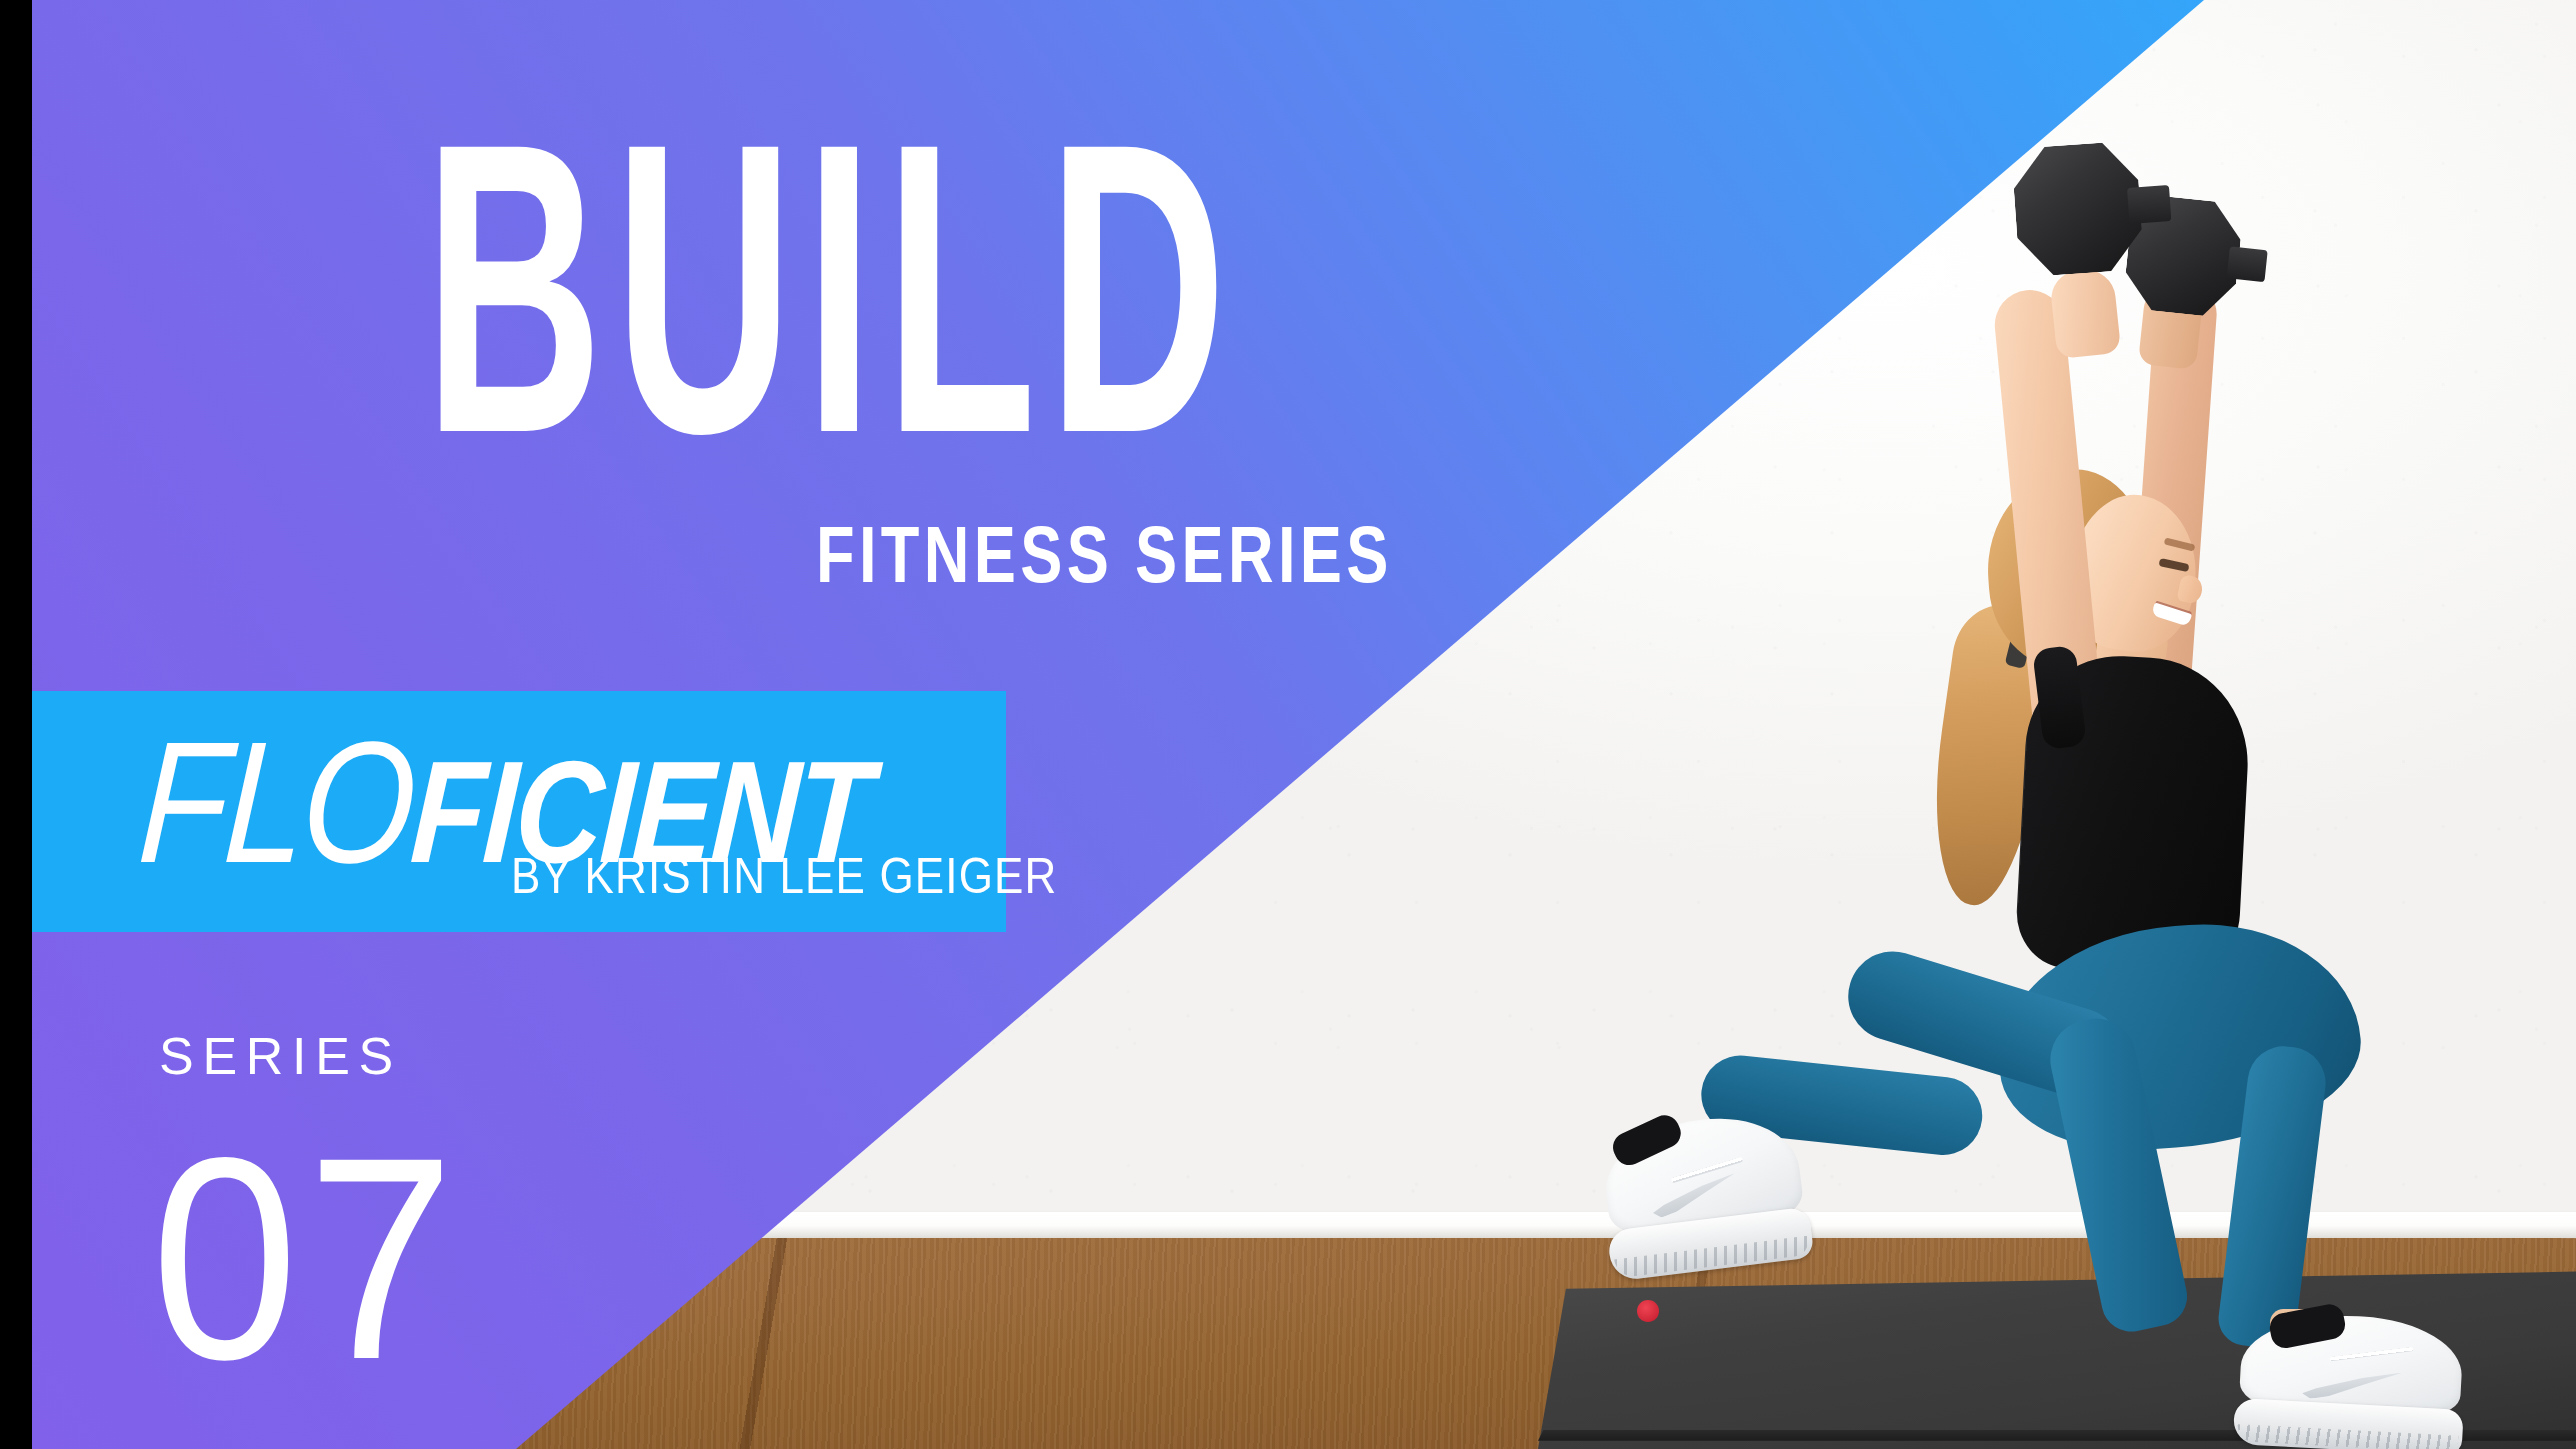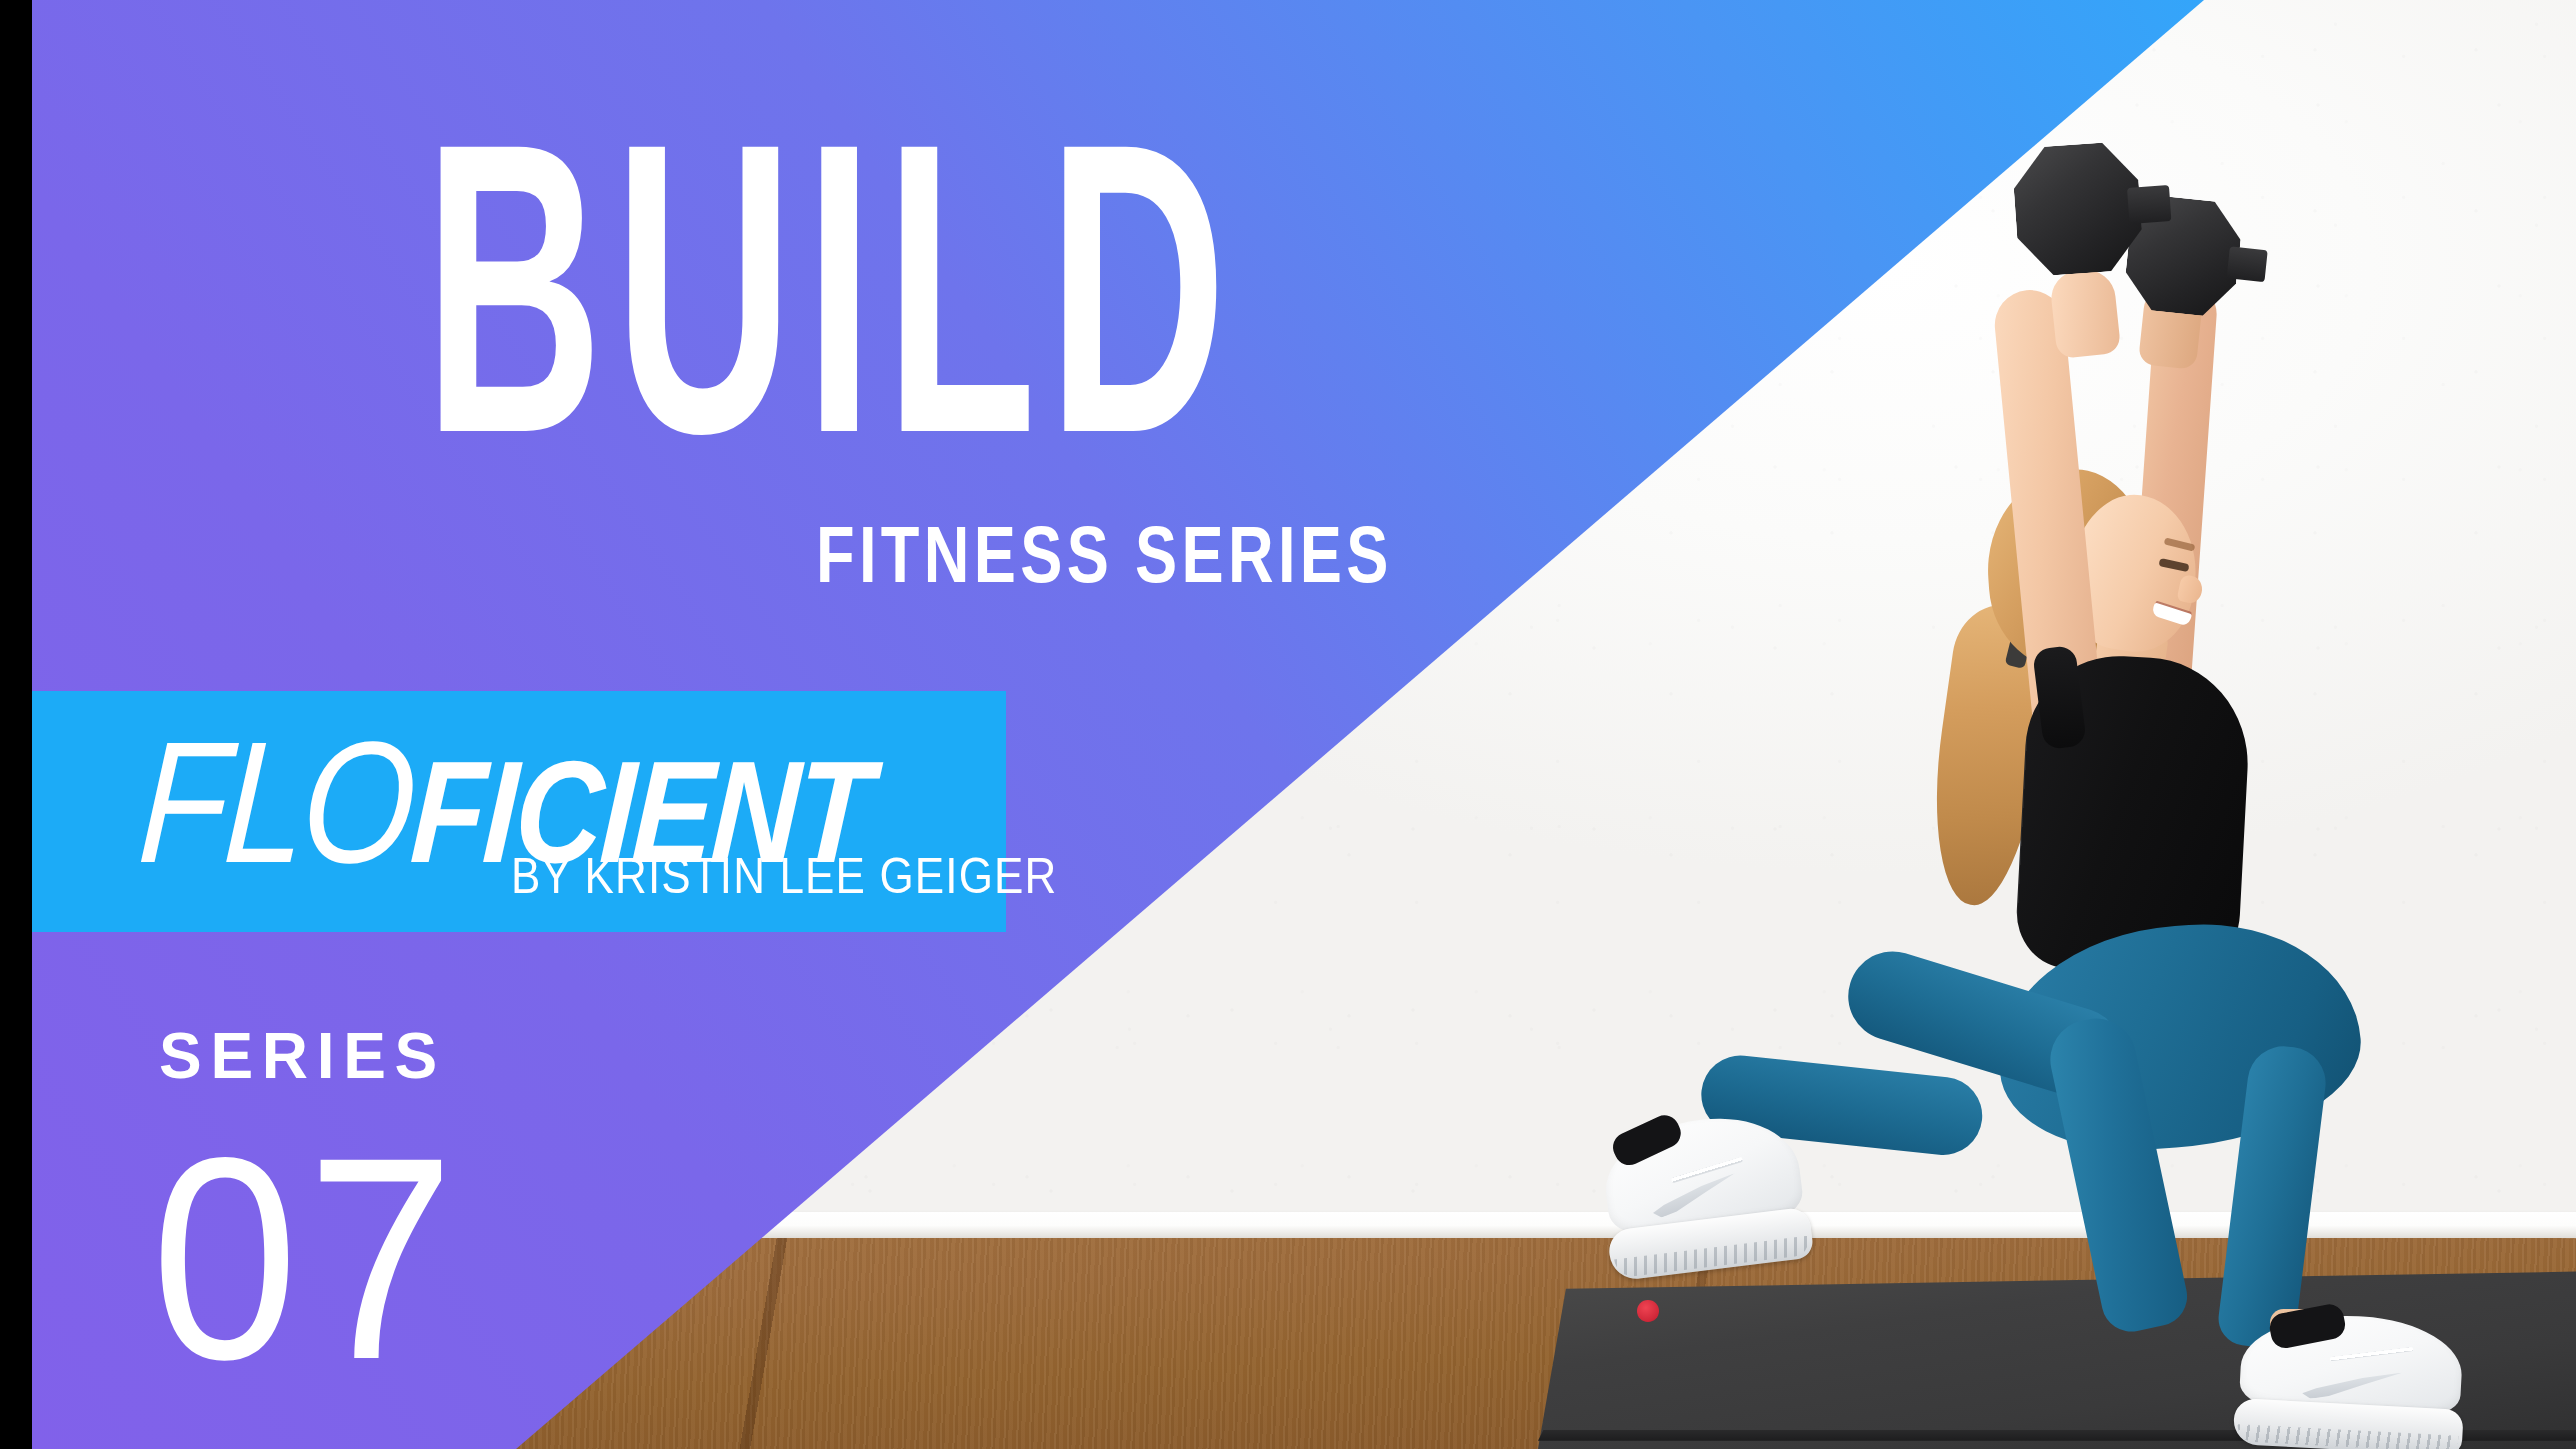--- a/index.html
+++ b/index.html
@@ -344,22 +344,22 @@
     line-height:50px;
     font-weight:400;
     letter-spacing:1.3px;
     transform:scaleX(.88);
     transform-origin:0 0;
     white-space:nowrap;
   }
 
   .series-label{
     position:absolute;left:127px;top:1020px;
-    color:#ffffff;font-weight:700;
-    font-size:64px;line-height:72px;letter-spacing:8.7px;
+    color:#ffffff;font-weight:400;
+    font-size:52px;line-height:72px;letter-spacing:8.7px;
     white-space:nowrap;
   }
   .series-num{
     position:absolute;left:119px;top:1114px;
     color:#ffffff;font-weight:300;
     font-size:288px;line-height:288px;letter-spacing:9.4px;
     transform:scaleX(.92);transform-origin:0 0;
     white-space:nowrap;
   }
 </style>

